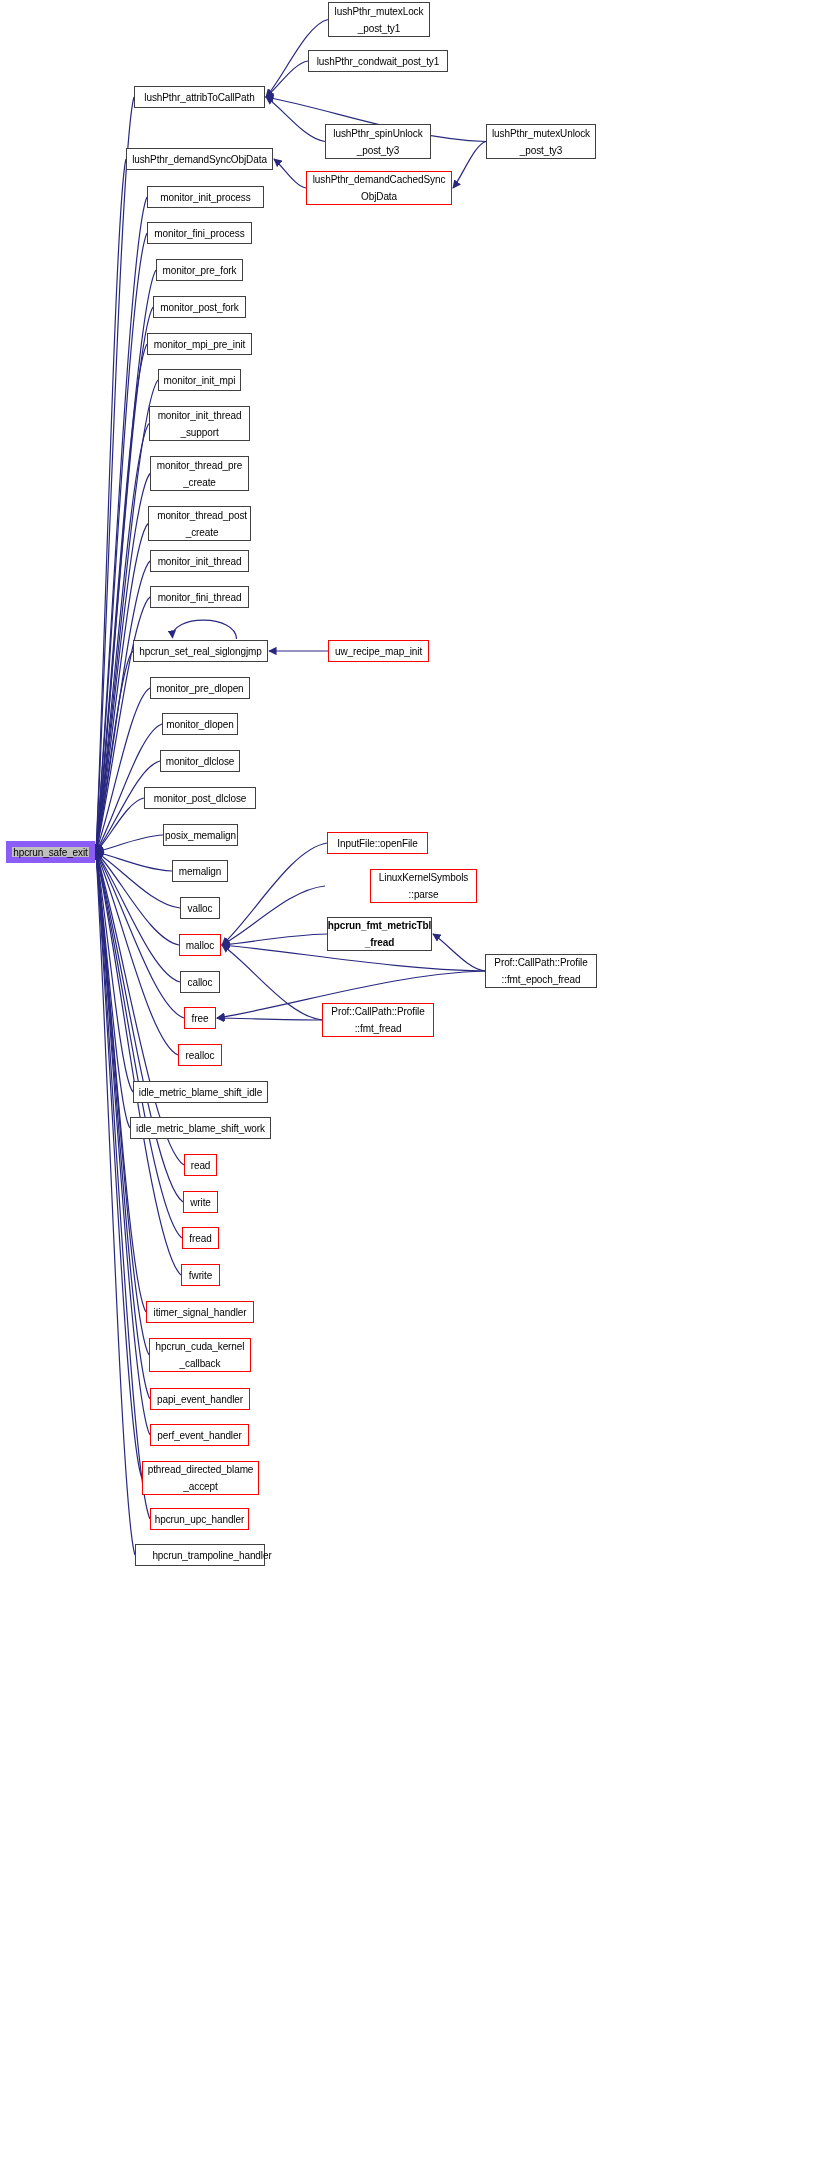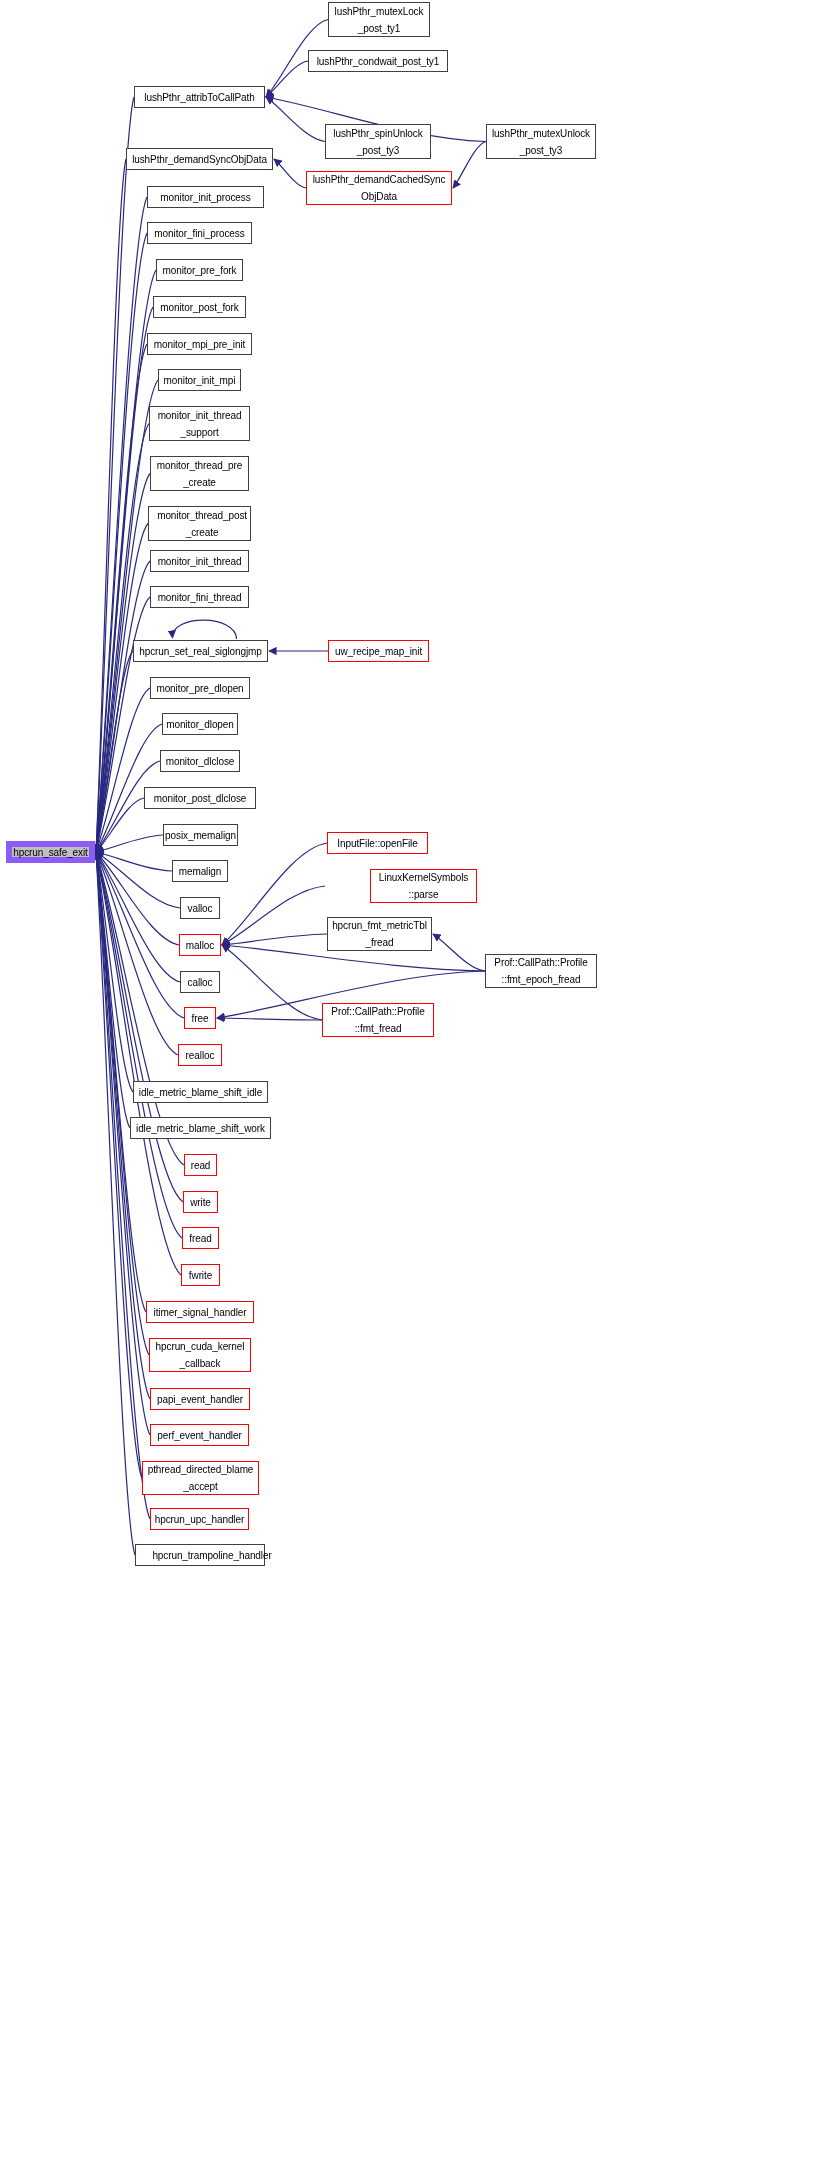--- a/index.html
+++ b/index.html
@@ -144,20 +144,20 @@
       <div class="node red" style="left: 150px; top: 1388px; width: 100px; height: 22px; text-align: right;"><span>papi_event_handler</span></div>
       <div class="node red" style="left: 150px; top: 1424px; width: 99px; height: 22px;"><span>perf_event_handler</span></div>
       <div class="node red" style="left: 142px; top: 1461px; width: 117px; height: 34px;"><span>pthread_directed_blame
 _accept</span></div>
       <div class="node red" style="left: 150px; top: 1508px; width: 99px; height: 22px;"><span>hpcrun_upc_handler</span></div>
       <div class="node" style="left: 135px; top: 1544px; width: 130px; height: 22px; padding-left: 27px;"><span>hpcrun_trampoline_handler</span></div>
       <div class="node root" style="left: 6px; top: 841px; width: 89px; height: 22px;"><span>hpcrun_safe_exit</span></div>
       <div class="node red" style="left: 327px; top: 832px; width: 101px; height: 22px;"><span>InputFile::openFile</span></div>
       <div class="node red" style="left: 325px; top: 869px; width: 107px; height: 34px; margin-left: 45px;"><span>LinuxKernelSymbols
 ::parse</span></div>
-      <div class="node" style="left: 327px; top: 917px; width: 105px; height: 34px;"><span>hpcrun_fmt_metricTbl
+      <div class="node" style="left: 327px; top: 917px; width: 105px; height: 34px; font-weight: bold;"><span>hpcrun_fmt_metricTbl
 _fread</span></div>
       <div class="node" style="left: 485px; top: 954px; width: 112px; height: 34px;"><span>Prof::CallPath::Profile
 ::fmt_epoch_fread</span></div>
       <div class="node red" style="left: 322px; top: 1003px; width: 112px; height: 34px;"><span>Prof::CallPath::Profile
 ::fmt_fread</span></div>
     </div>
 </div>
 
 </body></html>

